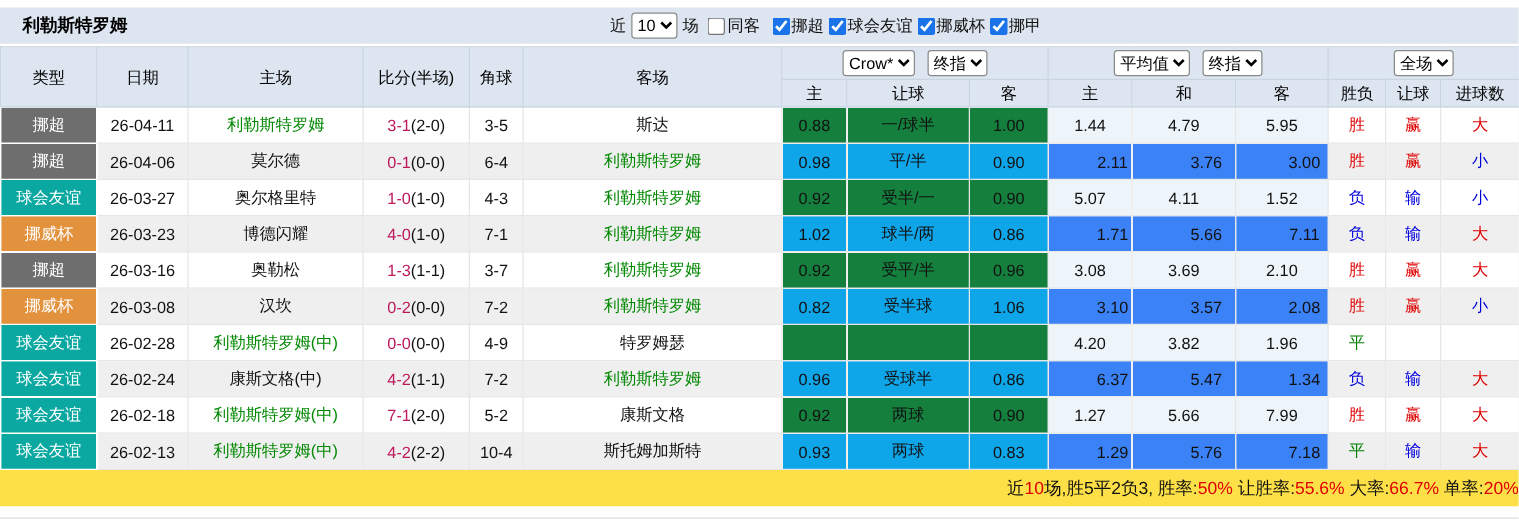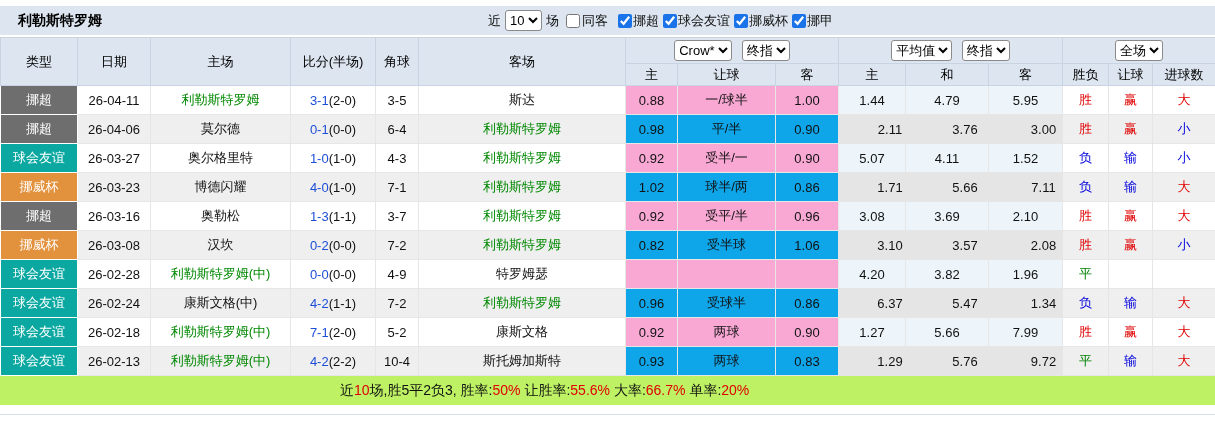--- a/index.html
+++ b/index.html
@@ -39,31 +39,31 @@
   tr.sub-row th { height:22px; }
   thead select {
     height:21px; font-size:13px; border:1px solid #8a8a8a; background:#fff;
     margin:0 3px; border-radius:3px; font-family:"Liberation Sans",sans-serif;
   }
   tbody td {
     height:29px; text-align:center; border:1px solid #e6e6e6;
     background:#fff; overflow:hidden; white-space:nowrap;
   }
   tr.even td.plain { background:#efefef; }
-  td.odds { background:#f9a8d4; }
+  td.odds { background:#15803d; }
   tr.even td.odds { background:#0ea5e9; }
   td.avg  { background:#edf5fa; }
-  tr.even td.avg { background:#e5e5e5;padding-left:36px; }
+  tr.even td.avg { background:#3b82f6;padding-left:36px; }
   td.badge { color:#fff; border:1px solid #fff; }
-  .red   { color:#1d4ed8; }
+  .red   { color:#be185d; }
   .score-half { color:#111; }
 
   
   .footer {
-    height:29px; line-height:29px; background:#bef264; text-align:left;
+    height:29px; line-height:29px; background:#fde047; text-align:right;
     font-size:14px; padding-left:340px; white-space:nowrap;
   }
   .bottom-line { margin-top:9px; border-top:1px solid #d9dee3; height:0; }
 </style>
 </head>
 <body>
 
 <div class="page">
   <div class="topgap"></div>
 
@@ -307,21 +307,21 @@
           <td class="plain">26-02-13</td>
           <td class="plain" style="color: rgb(0, 136, 0);">利勒斯特罗姆(中)</td>
           <td class="plain"><span class="red">4-2</span><span class="score-half">(2-2)</span></td>
           <td class="plain">10-4</td>
           <td class="plain">斯托姆加斯特</td>
           <td class="odds">0.93</td>
           <td class="odds">两球</td>
           <td class="odds">0.83</td>
           <td class="avg">1.29</td>
           <td class="avg">5.76</td>
-          <td class="avg">9.72</td>
+          <td class="avg">7.18</td>
           <td class="plain" style="color: rgb(0, 128, 0);">平</td>
           <td class="plain" style="color: rgb(0, 0, 221);">输</td>
           <td class="plain" style="color: rgb(224, 0, 0);">大</td>
         </tr>
       </tbody>
   </table>
 
   <div class="footer" id="footer"><span style="color: rgb(17, 17, 17);">近</span><span style="color: rgb(224, 0, 0);">10</span><span style="color: rgb(17, 17, 17);">场,胜5平2负3, 胜率:</span><span style="color: rgb(224, 0, 0);">50%</span><span style="color: rgb(17, 17, 17);"> 让胜率:</span><span style="color: rgb(224, 0, 0);">55.6%</span><span style="color: rgb(17, 17, 17);"> 大率:</span><span style="color: rgb(224, 0, 0);">66.7%</span><span style="color: rgb(17, 17, 17);"> 单率:</span><span style="color: rgb(224, 0, 0);">20%</span></div>
   <div class="bottom-line"></div>
 </div>

